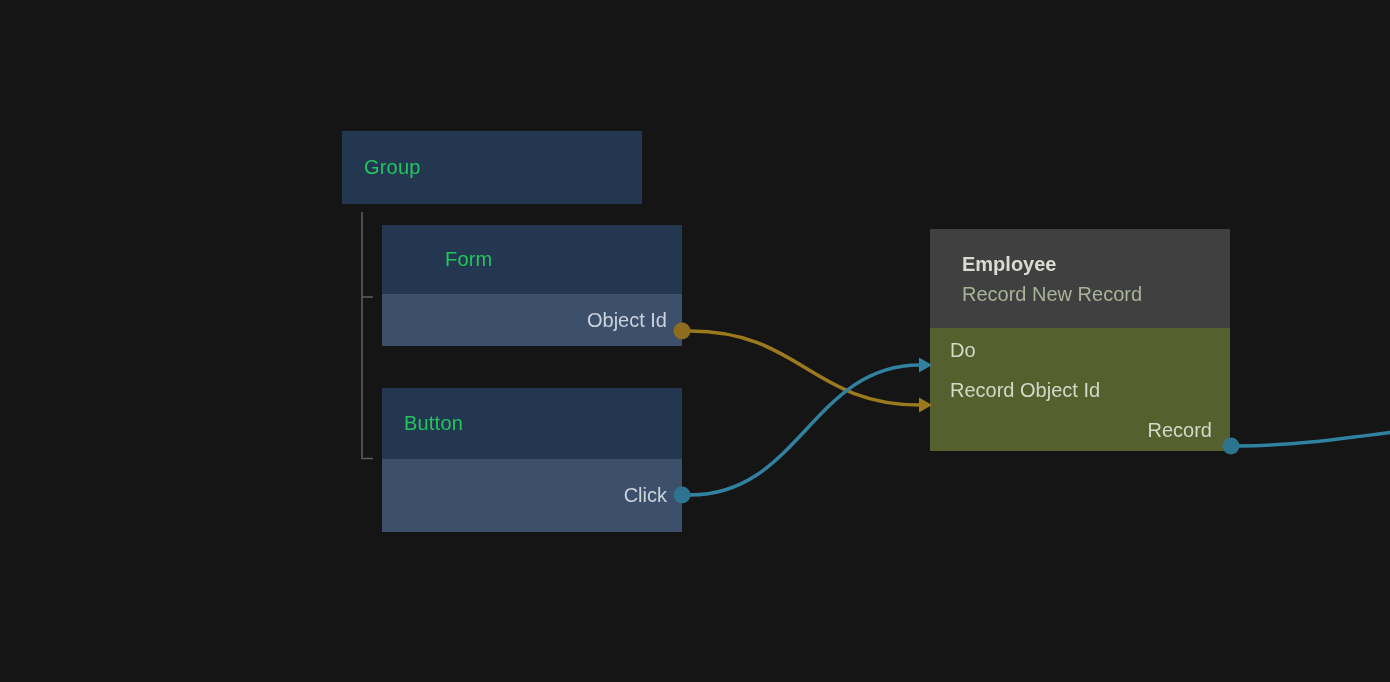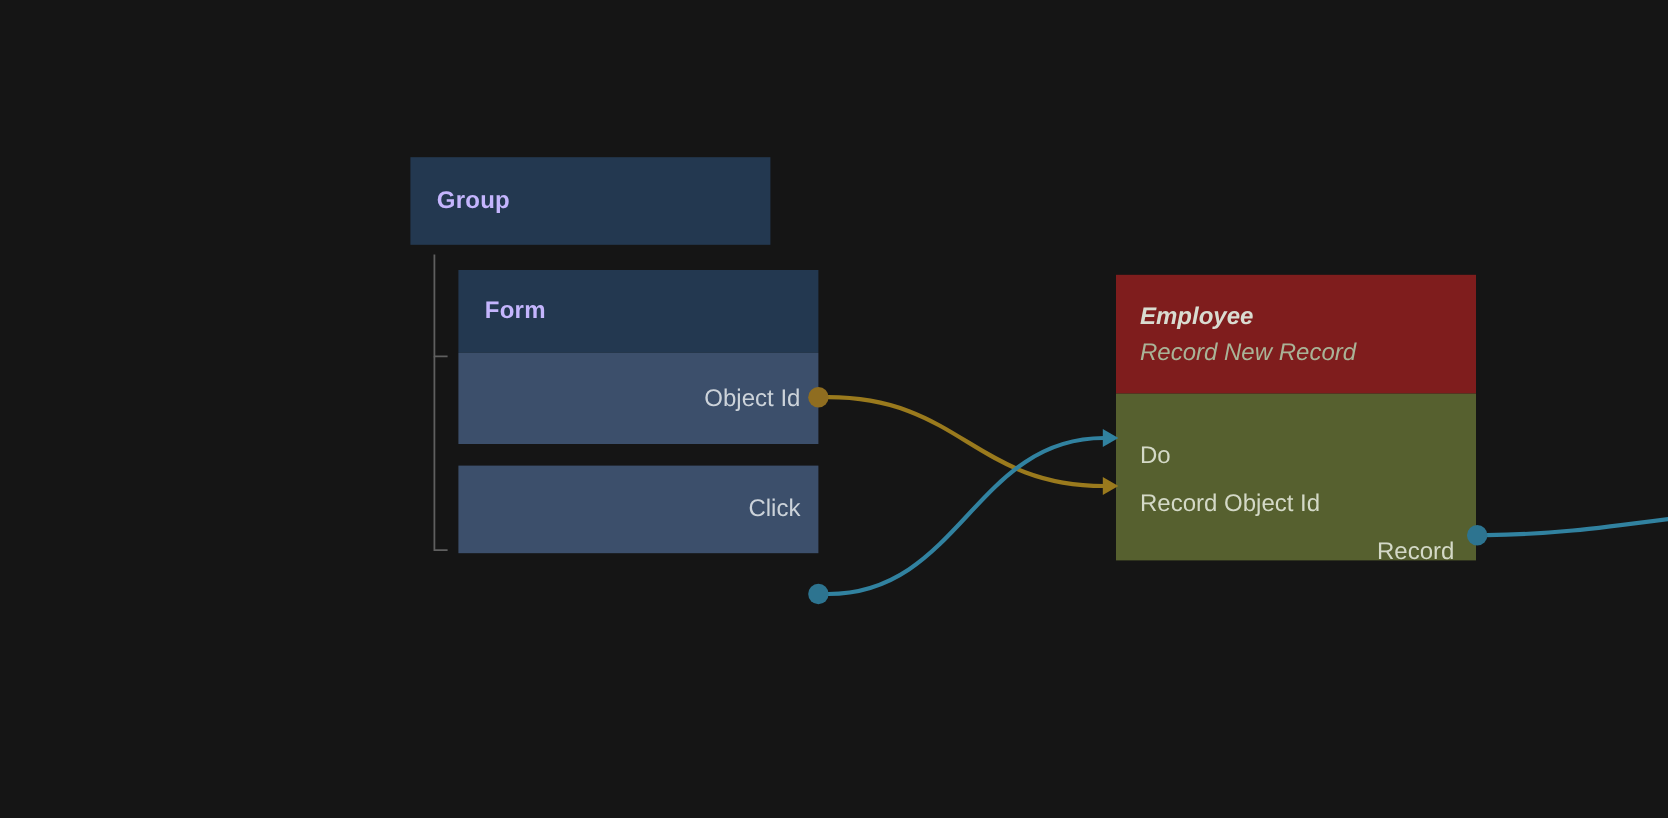--- a/index.html
+++ b/index.html
@@ -18,23 +18,23 @@
   .node {
     position: absolute;
     box-sizing: border-box;
   }
   .node-header-blue {
     background: #233850;
     display: flex;
     align-items: center;
   }
   .node-title {
-    color: #c4b5fd;
+    color: #22c55e;
     font-size: 20px;
-    font-weight: 700;
+    font-weight: 400;
     padding-left: 22px;
     letter-spacing: 0.2px;
   }
   .port-row-blue {
     background: #3c4f6b;
     display: flex;
     align-items: center;
     justify-content: flex-end;
   }
   .port-label {
@@ -42,48 +42,47 @@
     font-size: 20px;
     font-weight: 400;
     padding-right: 15px;
   }
   
   .employee-header {
     position: absolute;
     left: 0; top: 0;
     width: 100%;
     height: 99px;
-    background: #7f1d1d;
+    background: #404040;
     display: flex;
     flex-direction: column;
     justify-content: center;
-    padding-left: 20px;
+    padding-left: 32px;
     box-sizing: border-box;
-    font-style: italic;
   }
   .employee-title {
     color: #d9dcd1;
     font-size: 20px;
     font-weight: 600;
     line-height: 30px;
   }
   .employee-subtitle {
     color: #a9b397;
     font-size: 20px;
     font-weight: 400;
     line-height: 30px;
   }
   .employee-body {
     position: absolute;
     left: 0; top: 99px;
     width: 100%;
-    height: 139px;
+    height: 123px;
     background: #56602f;
     box-sizing: border-box;
-    padding-top: 32px;
+    padding-top: 2px;
   }
   .employee-row {
     height: 40px;
     line-height: 40px;
     font-size: 20px;
     color: #d4d9c7;
     padding-left: 20px;
     box-sizing: border-box;
   }
   .employee-row.out {
@@ -102,29 +101,32 @@
 </head>
 <body>
 
 <div class="canvas">
 
   <div class="node node-header-blue" style="left:342px; top:131px; width:300px; height:73px;">
     <div class="node-title">Group</div>
   </div>
 
   <div class="node" style="left:382px; top:225px; width:300px; height:143px;">
-    <div class="node-header-blue" style="height:69px;">
+    <div class="node-header-blue" style="height:69px;padding-left:41px;">
       <div class="node-title">Form</div>
     </div>
-    <div class="port-row-blue" style="height:76px;text-align:center;">
+    <div class="port-row-blue" style="height:52px;text-align:center;">
       <div class="port-label">Object Id</div>
     </div>
   </div>
 
   <div class="node" style="left:382px; top:388px; width:300px; height:144px;">
+    <div class="node-header-blue" style="height:71px;">
+      <div class="node-title">Button</div>
+    </div>
     <div class="port-row-blue" style="height:73px;padding-left:20px;">
       <div class="port-label">Click</div>
     </div>
   </div>
 
   <div class="node" style="left:930px; top:229px; width:300px; height:254px;">
     <div class="employee-header">
       <div class="employee-title">Employee</div>
       <div class="employee-subtitle">Record New Record</div>
     </div>

